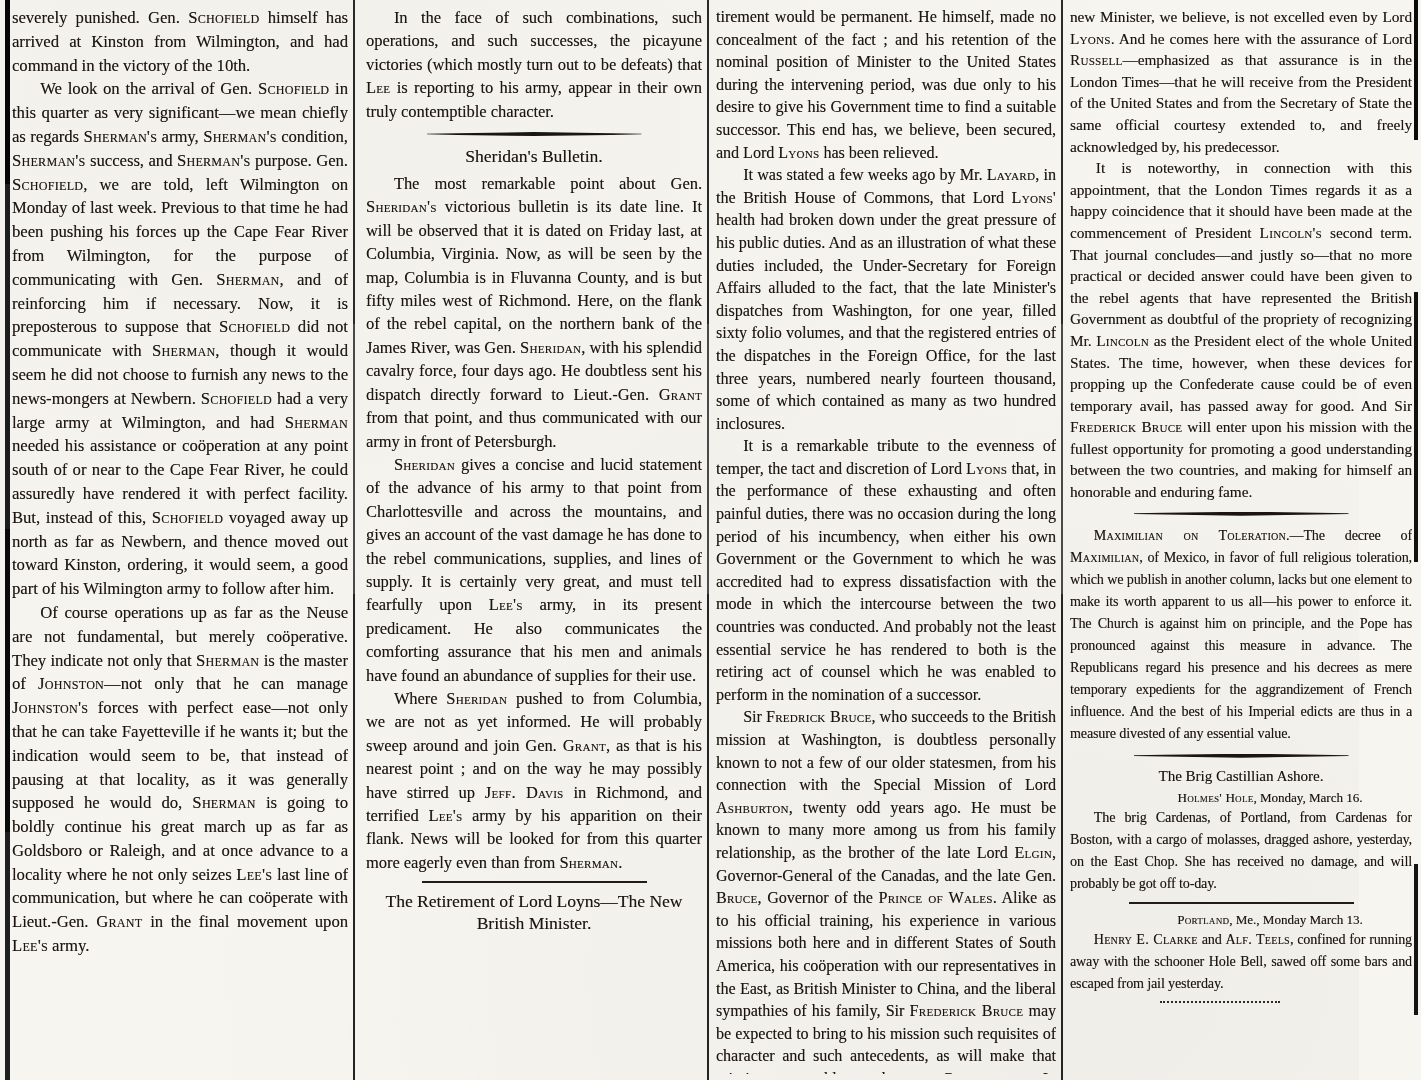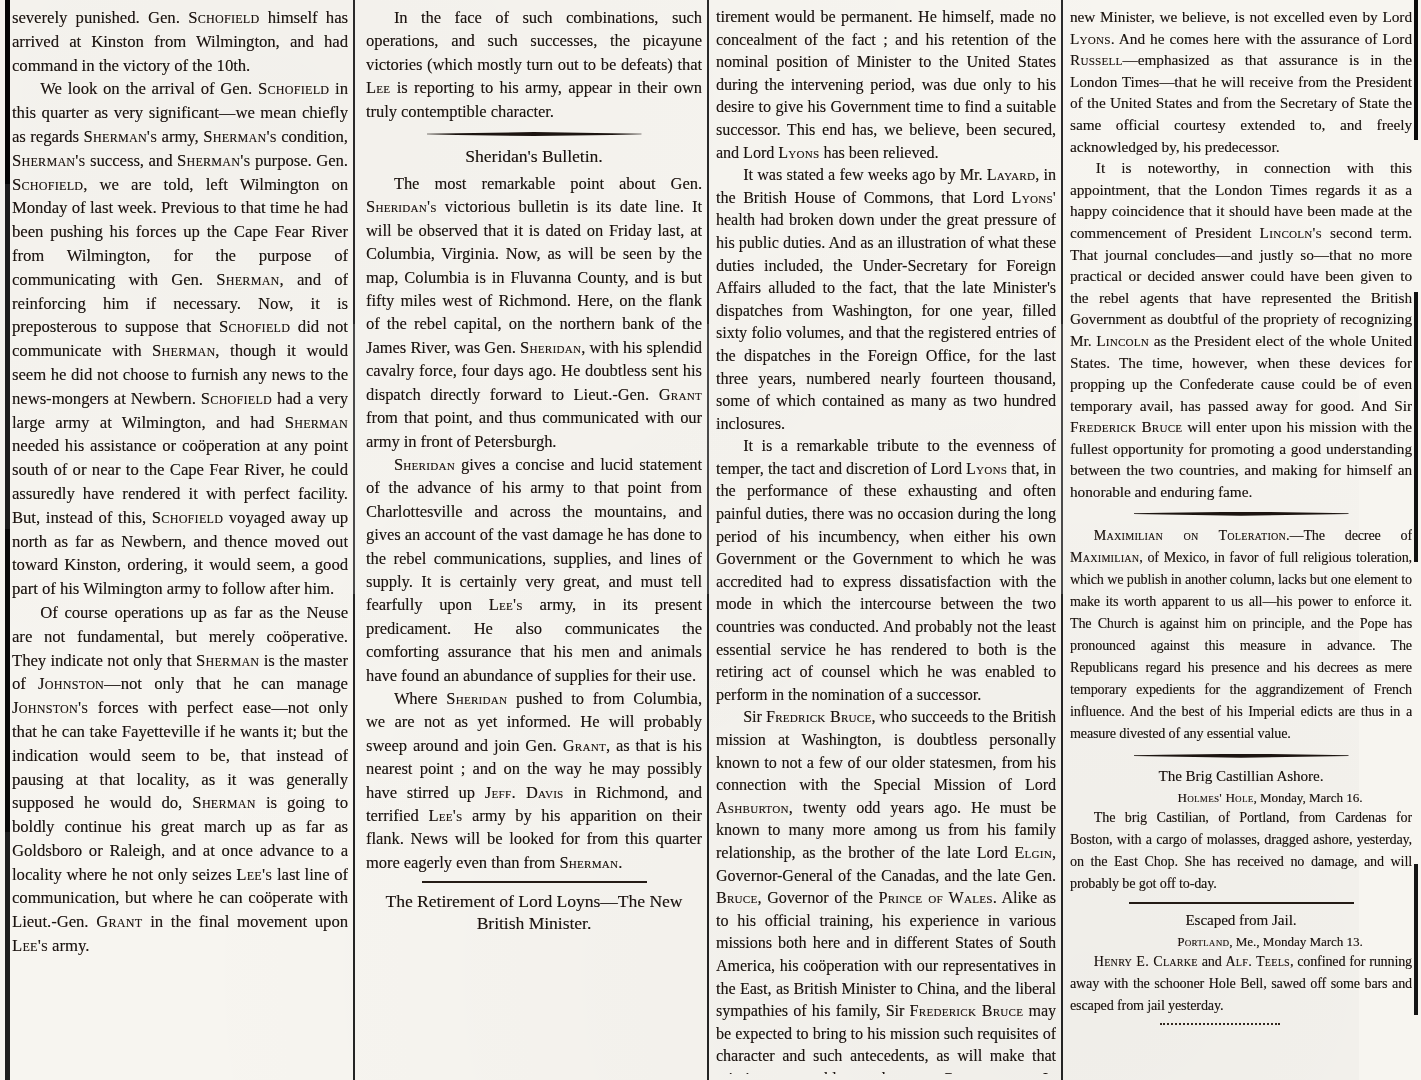--- a/index.html
+++ b/index.html
@@ -79,20 +79,19 @@
       <p class="para indent">Sir <span class="sc">Fredrick Bruce</span>, who succeeds to the British mission at Washington, is doubtless personally known to not a few of our older statesmen, from his connection with the Special Mission of Lord <span class="sc">Ashburton</span>, twenty odd years ago.  He must be known to many more among us from his family relationship, as the brother of the late Lord <span class="sc">Elgin</span>, Governor-General of the Canadas, and the late Gen. <span class="sc">Bruce</span>, Governor of the <span class="sc">Prince of Wales</span>. Alike as to his official training, his experience in various missions both here and in different States of South America, his coöperation with our representatives in the East, as British Minister to China, and the liberal sympathies of his family, Sir <span class="sc">Frederick Bruce</span> may be expected to bring to his mission such requisites of character and such antecedents, as will make that mission acceptable to the two Governments.  In personal amiability, the</p>
     </div>
   <div class="column col-3">
       <p class="para">new Minister, we believe, is not excelled even by Lord <span class="sc">Lyons</span>.  And he comes here with the assurance of Lord <span class="sc">Russell</span>—emphasized as that assurance is in the London <span class="it">Times</span>—that he will receive from the President of the United States and from the Secretary of State the same official courtesy extended to, and freely acknowledged by, his predecessor.</p>
       <p class="para indent">It is noteworthy, in connection with this appointment, that the London <span class="it">Times</span> regards it as a happy coincidence that it should have been made at the commencement of President <span class="sc">Lincoln's</span> second term.  That journal concludes—and justly so—that no more practical or decided answer could have been given to the rebel agents that have represented the British Government as doubtful of the propriety of recognizing Mr. <span class="sc">Lincoln</span> as the President elect of the whole United States. The time, however, when these devices for propping up the Confederate cause could be of even temporary avail, has passed away for good.  And Sir <span class="sc">Frederick Bruce</span> will enter upon his mission with the fullest opportunity for promoting a good understanding between the two countries, and making for himself an honorable and enduring fame.</p>
       <div class="rule swelled"></div>
       <p class="para indent small"><span class="sc">Maximilian on Toleration</span>.—The decree of <span class="sc">Maximilian</span>, of Mexico, in favor of full religious toleration, which we publish in another column, lacks but one element to make its worth apparent to us all—his power to enforce it.  The Church is against him on principle, and the Pope has pronounced against this measure in advance.  The Republicans regard his presence and his decrees as mere temporary expedients for the aggrandizement of French influence.  And the best of his Imperial edicts are thus in a measure divested of any essential value.</p>
       <div class="rule swelled"></div>
       <h2 class="heading small">The Brig Castillian Ashore.</h2>
       <p class="dateline"><span class="sc">Holmes' Hole</span>, Monday, March 16.</p>
-      <p class="para indent small">The brig <span class="it">Castilian</span>, of Portland, from Cardenas for Boston, with a cargo of molasses, dragged ashore, yesterday, on the East Chop.  She has received no damage, and will probably be got off to-day.</p>
+      <p class="para indent small">The brig <span class="it">Cardenas</span>, of Portland, from Cardenas for Boston, with a cargo of molasses, dragged ashore, yesterday, on the East Chop.  She has received no damage, and will probably be got off to-day.</p>
       <div class="rule plain"></div>
-      <h2 class="heading small">Escaped from Jail.</h2>
       <p class="dateline"><span class="sc">Portland</span>, Me., Monday March 13.</p>
       <p class="para indent small"><span class="sc">Henry E. Clarke</span> and <span class="sc">Alf. Teels</span>, confined for running away with the schooner <span class="it">Hole Bell</span>, sawed off some bars and escaped from jail yesterday.</p>
       <div class="rule dotted"></div>
     </div>
 </div>
 
 </body></html>

